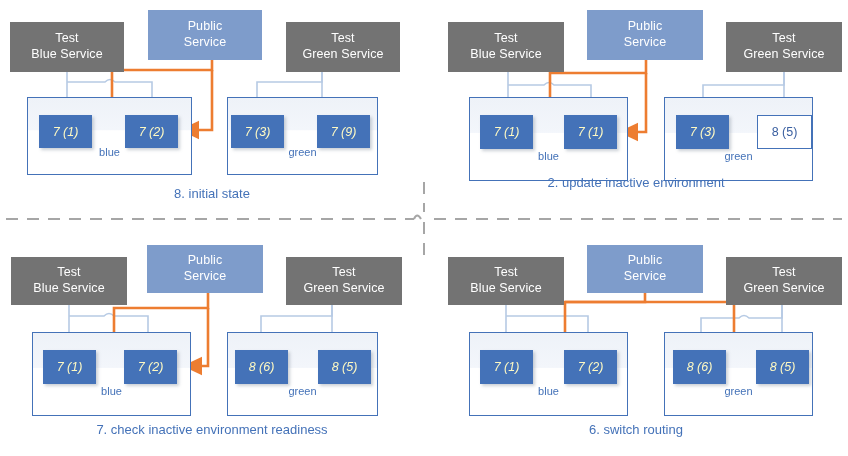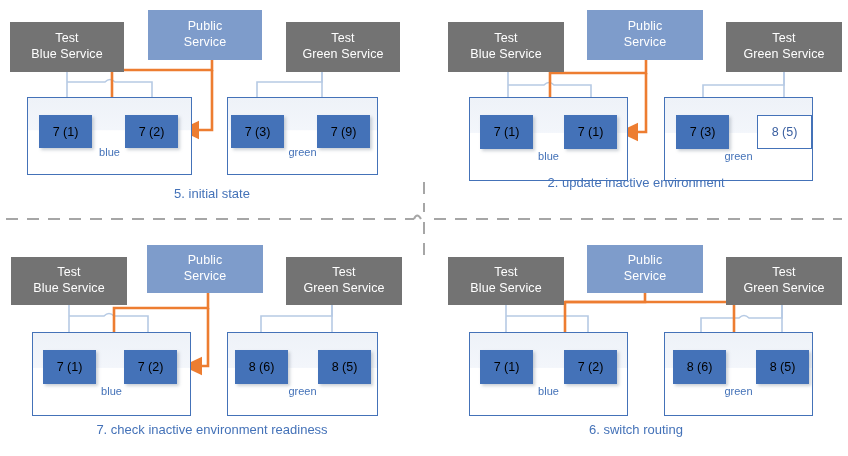--- a/index.html
+++ b/index.html
@@ -74,22 +74,23 @@
   .inst {
     position: absolute;
     box-sizing: border-box;
     display: flex;
     align-items: center;
     justify-content: center;
     font-size: 12.5px;
   }
   .inst-filled {
     background: #4472b8;
-    color: #000000;
+    color: #fef9c3;
     box-shadow: 2px 2px 3px rgba(140,150,165,0.45);
+    font-style: italic;
   }
   .inst-outline {
     background: #ffffff;
     color: #3a5fa0;
     border: 1.4px solid #4472b8;
   }
 
   
   .caption {
     position: absolute;
@@ -168,21 +169,21 @@
     <div class="env" style="left:227px;top:97px;width:151px;height:78px;">
       <div class="env-label" style="top:48px;">green</div>
     </div>
     <div class="inst inst-filled" style="left:231px;top:115px;width:53px;height:33px;">
       <span>7 (3)</span>
     </div>
     <div class="inst inst-filled" style="left:317px;top:115px;width:53px;height:33px;">
       <span>7 (9)</span>
     </div>
 
-    <div class="caption" style="top:186px;">5. initial state</div>
+    <div class="caption" style="top:186px;">8. initial state</div>
   </div>
 
   <div class="panel panel-2">
     <svg class="svg-layer" viewBox="0 0 424 228">
       <defs>
         <marker id="ah-blue-2" markerWidth="9" markerHeight="9" refX="4.5" refY="4.5" orient="auto">
           <path d="M0.8,0.8 L8.2,0.8 L4.5,8.4 Z" fill="#b6cae4"></path>
         </marker>
         <marker id="ah-orange-2" markerWidth="8" markerHeight="8" refX="7" refY="4" orient="auto">
           <path d="M0,0.4 L7.6,4 L0,7.6 Z" fill="#ed7d31"></path>

